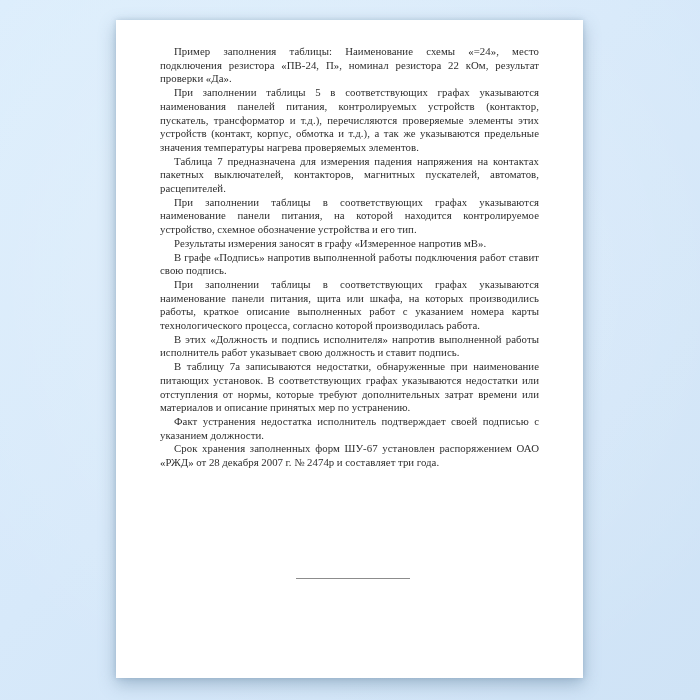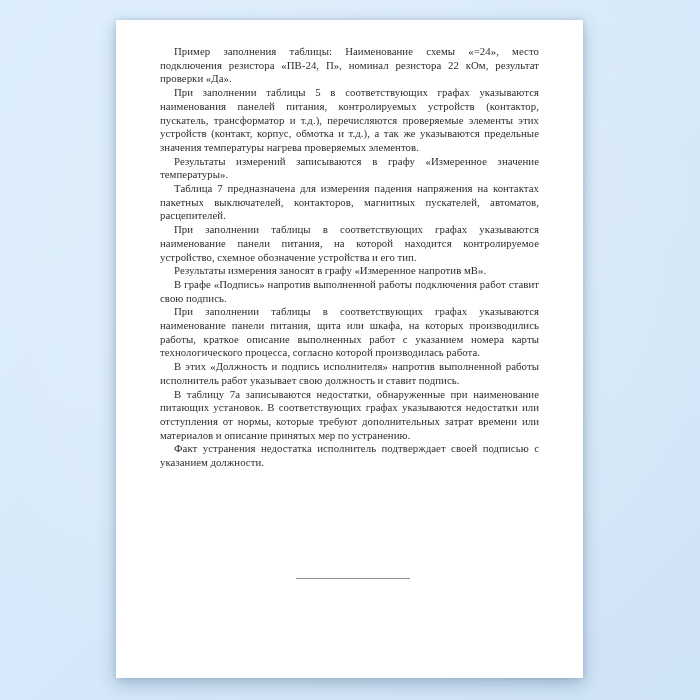--- a/index.html
+++ b/index.html
@@ -44,25 +44,25 @@
   }
 </style>
 </head>
 <body>
 
 <div class="scene">
   <div class="page">
     <div class="content">
         <p lang="ru">Пример заполнения таблицы: Наименование схемы «=24», место подключения резистора «ПВ-24, П», номинал резистора 22 кОм, результат проверки «Да».</p>
         <p lang="ru">При заполнении таблицы 5 в соответствующих графах указываются наименования панелей питания, контролируемых устройств (контактор, пускатель, трансформатор и т.д.), перечисляются проверяемые элементы этих устройств (контакт, корпус, обмотка и т.д.), а так же указываются предельные значения температуры нагрева проверяемых элементов.</p>
-        <p lang="ru">Результаты измерений записываются в графу «Измеренное значение температуры».</p>
         <p lang="ru">Таблица 7 предназначена для измерения падения напряжения на контактах пакетных выключателей, контакторов, магнитных пускателей, автоматов, расцепителей.</p>
         <p lang="ru">При заполнении таблицы в соответствующих графах указываются наименование панели питания, на которой находится контролируемое устройство, схемное обозначение устройства и его тип.</p>
         <p lang="ru">Результаты измерения заносят в графу «Измеренное напротив мВ».</p>
         <p lang="ru">В графе «Подпись» напротив выполненной работы подключения работ ставит свою подпись.</p>
         <p lang="ru">При заполнении таблицы в соответствующих графах указываются наименование панели питания, щита или шкафа, на которых производились работы, краткое описание выполненных работ с указанием номера карты технологического процесса, согласно которой производилась работа.</p>
         <p lang="ru">В этих «Должность и подпись исполнителя» напротив выполненной работы исполнитель работ указывает свою должность и ставит подпись.</p>
         <p lang="ru">В таблицу 7а записываются недостатки, обнаруженные при наименование питающих установок. В соответствующих графах указываются недостатки или отступления от нормы, которые требуют дополнительных затрат времени или материалов и описание принятых мер по устранению.</p>
         <p lang="ru">Факт устранения недостатка исполнитель подтверждает своей подписью с указанием должности.</p>
+        <p lang="ru">Срок хранения заполненных форм ШУ-67 установлен распоряжением ОАО «РЖД» от 28 декабря 2007 г. № 2474р и составляет три года.</p>
       </div>
     <div class="footer-rule"></div>
   </div>
 </div>
 
 </body></html>

